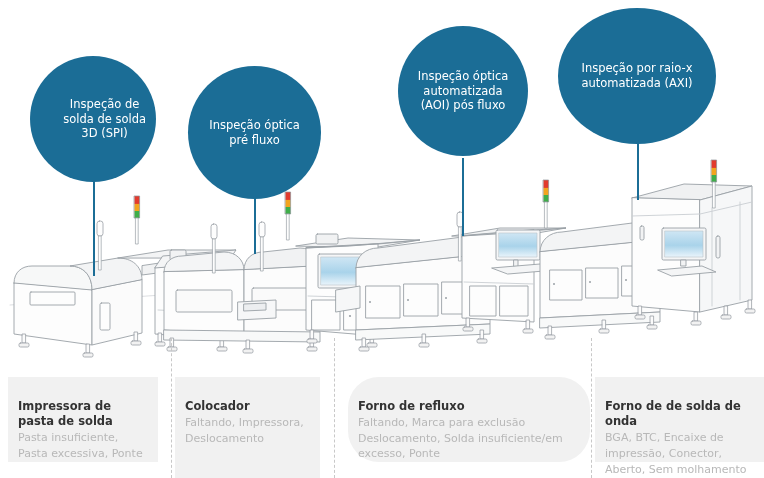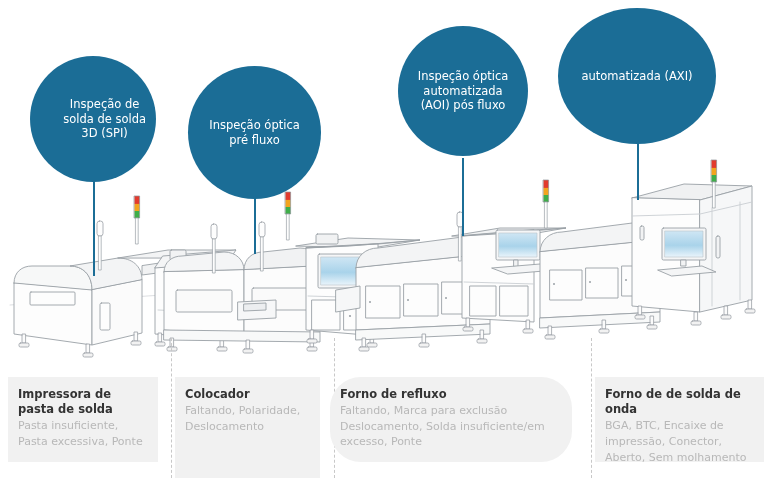--- a/index.html
+++ b/index.html
@@ -32,21 +32,21 @@
     position:absolute;
     background:#f1f1f1;
     box-sizing:border-box;
     padding:10px 10px 8px 10px;
   }
   .labelbox .ttl{
     color:#333333;
     font-size:11.5px;
     font-weight:bold;
     line-height:1.32;
-    margin:0 0 1px 0;
+    margin:12px 0 1px 0;
   }
   .labelbox .desc{
     color:#b8b8b8;
     font-size:11px;
     line-height:1.42;
     margin:0;
   }
   .vdash{
     position:absolute;
     border-left:1px dashed #c8c8c8;
@@ -357,39 +357,40 @@
   <div class="callout" style="left:398px; top:26px; width:130px; height:130px; font-size:11.5px;">
     <div>
       <span>Inspeção óptica</span>
       <span>automatizada</span>
       <span>(AOI) pós fluxo</span>
     </div>
   </div>
 
   <div class="callout" style="left:558px; top:8px; width:158px; height:136px; font-size:11.5px;">
     <div>
+      <span>Inspeção por raio-x</span>
       <span>automatizada (AXI)</span>
     </div>
   </div>
 
   <div class="vdash" style="left:171px; top:338px; height:140px;"></div>
   <div class="vdash" style="left:334px; top:338px; height:140px;"></div>
   <div class="vdash" style="left:591px; top:338px; height:140px;"></div>
 
   <div class="labelbox" style="left:8px; top:377px; width:150px; height:85px;">
     <p class="ttl">Impressora de pasta de solda</p>
     <p class="desc">Pasta insuficiente, Pasta excessiva, Ponte</p>
   </div>
 
   <div class="labelbox" style="left:175px; top:377px; width:145px; height:109px;">
     <p class="ttl">Colocador</p>
-    <p class="desc">Faltando, Polaridade, Deslocamento</p>
-  </div>
-
-  <div class="labelbox" style="left:330px; top:377px; width:242px; height:85px;border-radius:31px;">
+    <p class="desc">Faltando, Impressora, Deslocamento</p>
+  </div>
+
+  <div class="labelbox" style="left:348px; top:377px; width:242px; height:85px;border-radius:31px;">
     <p class="ttl">Forno de refluxo</p>
     <p class="desc">Faltando, Marca para exclusão Deslocamento, Solda insuficiente/em excesso, Ponte</p>
   </div>
 
   <div class="labelbox" style="left:595px; top:377px; width:169px; height:85px;">
     <p class="ttl">Forno de de solda de onda</p>
     <p class="desc">BGA, BTC, Encaixe de impressão, Conector, Aberto, Sem molhamento</p>
   </div>
 
 </div>

